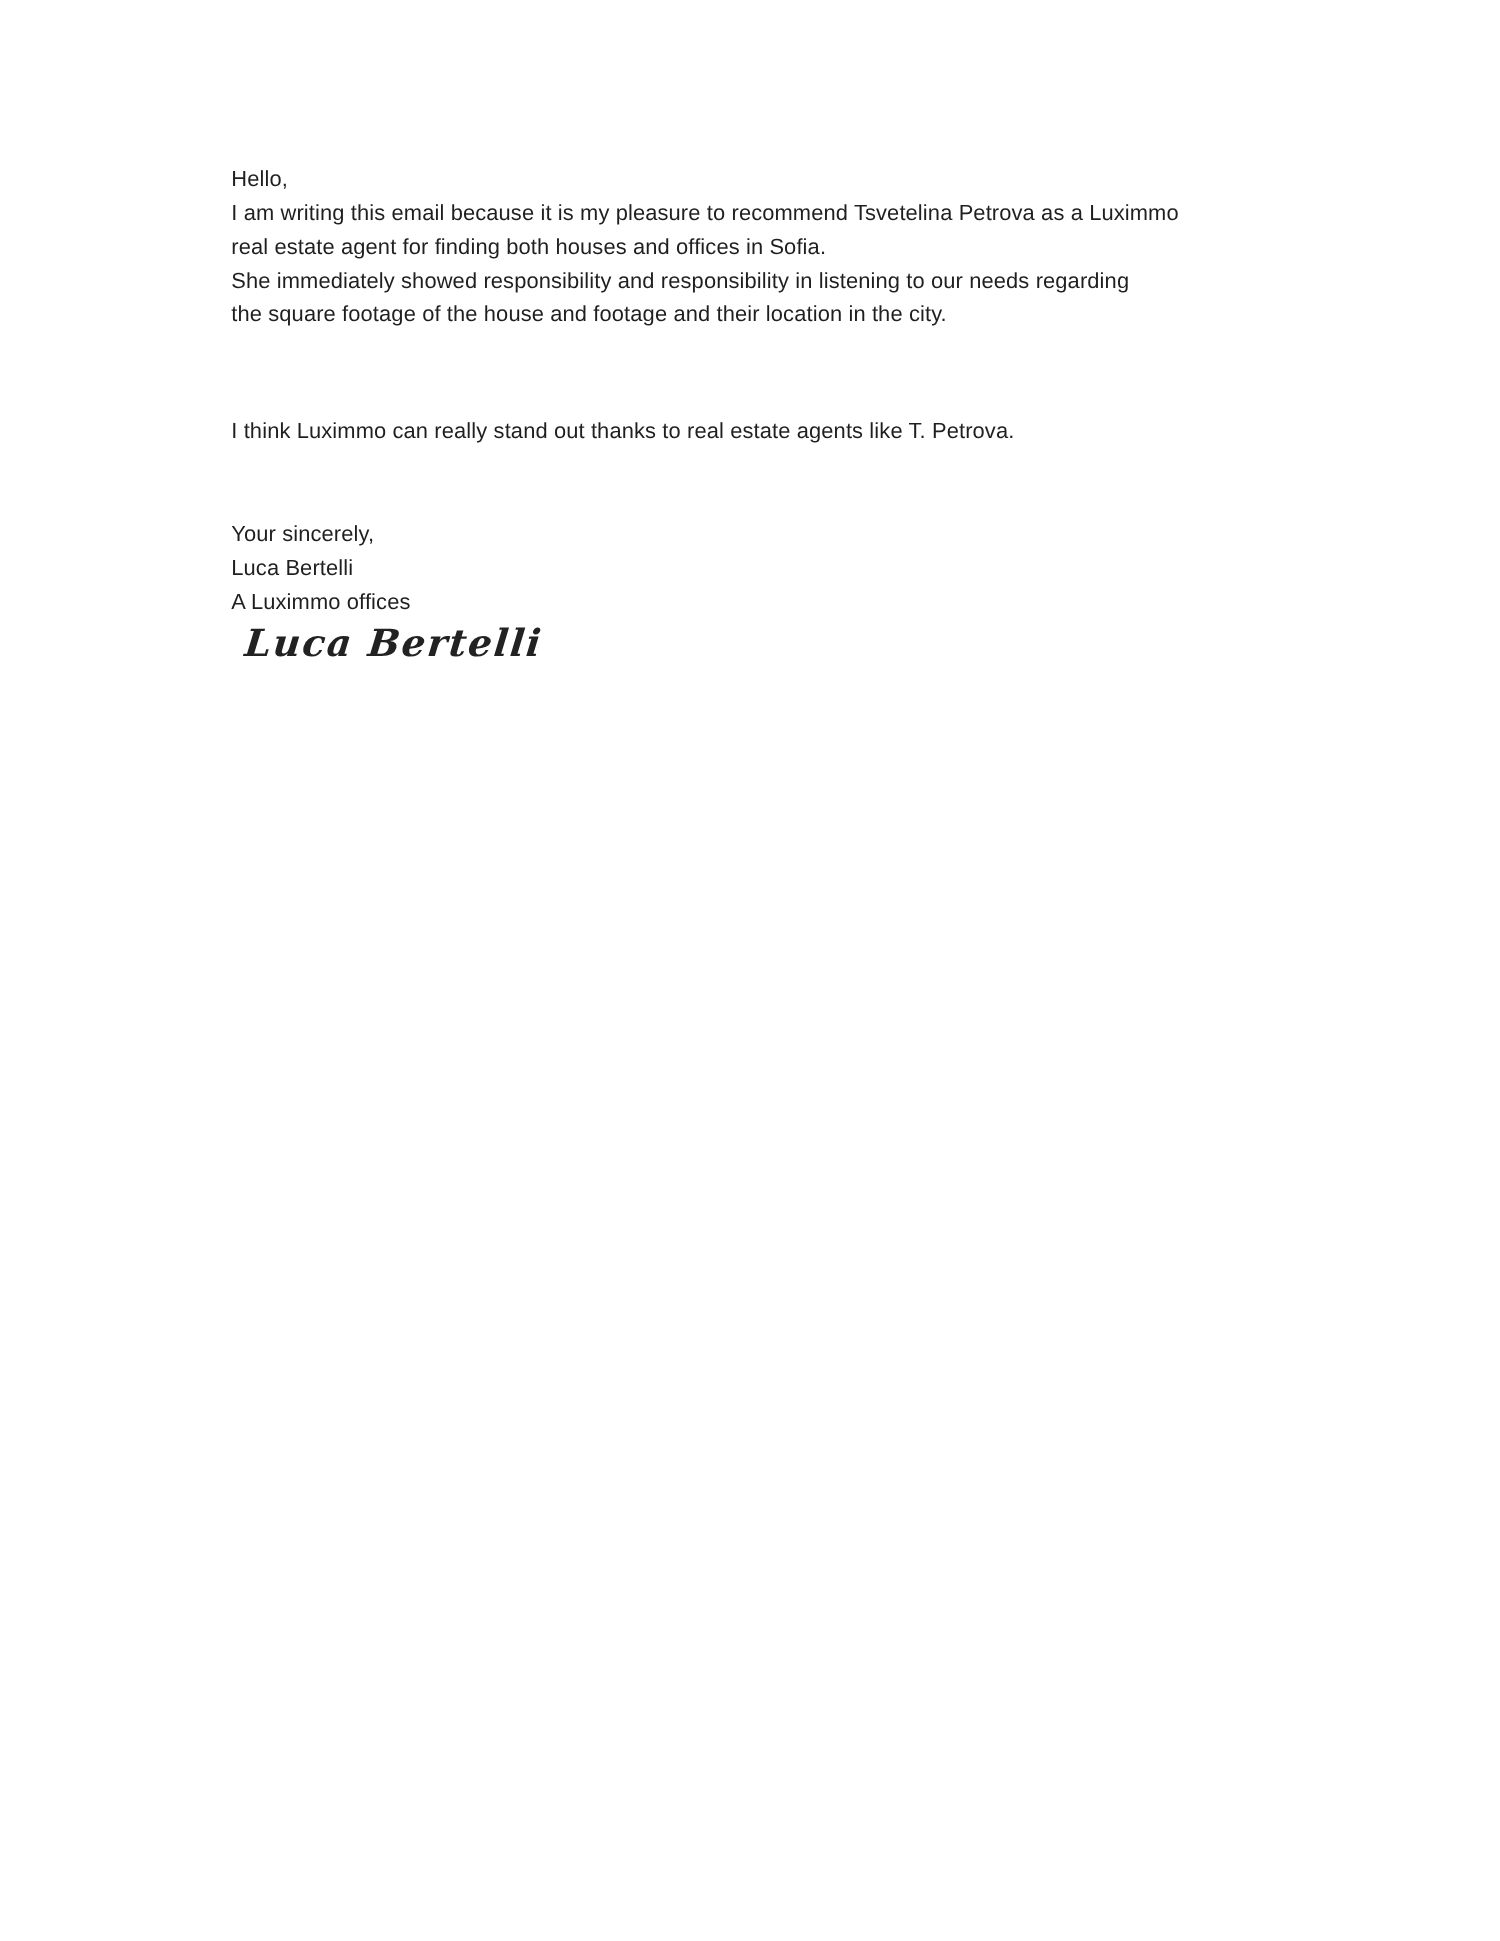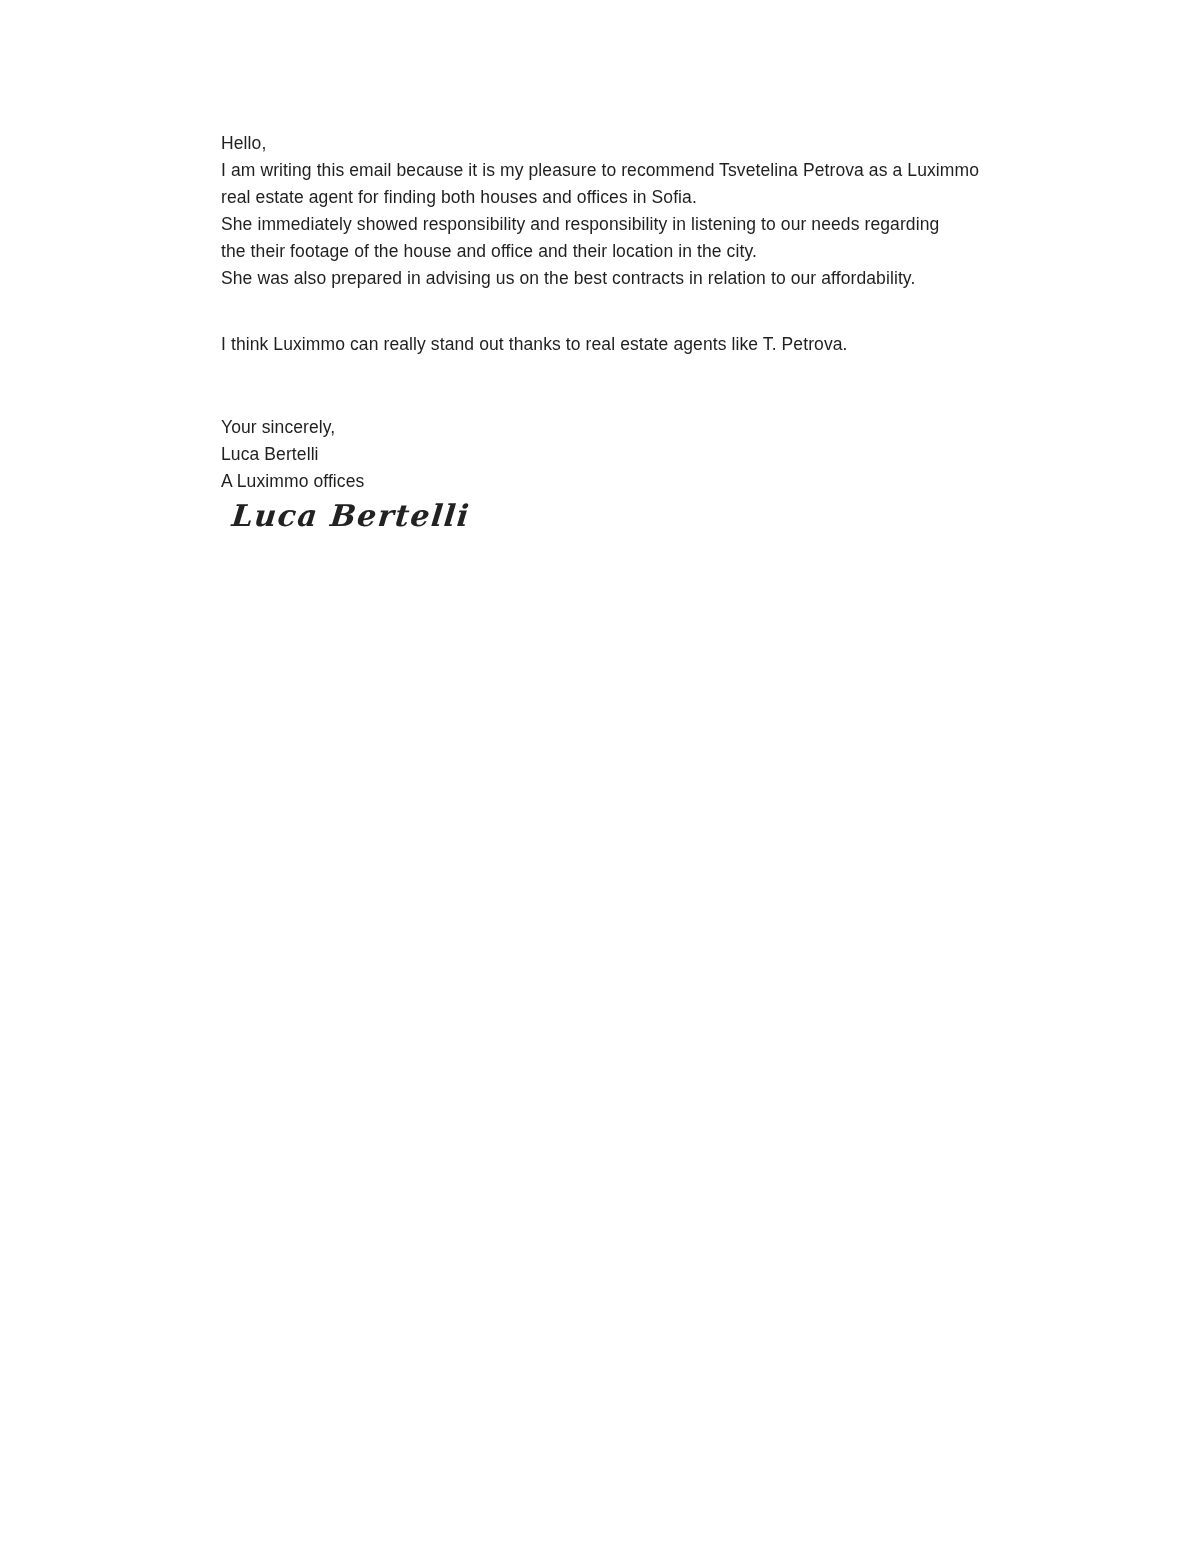--- a/index.html
+++ b/index.html
@@ -8,21 +8,20 @@
     background: #ffffff;
   }
   .page {
     position: relative;
     width: 1040px;
     height: 1553px;
     background: #ffffff;
     overflow: hidden;
     font-family: "Liberation Sans", sans-serif;
     color: #1f1f1f;
-    margin-left: 36px;
   }
   .letter-block {
     position: absolute;
     left: 185px;
     width: 860px;
     font-size: 17.5px;
     line-height: 27px;
     letter-spacing: 0.1px;
     white-space: nowrap;
   }
@@ -47,22 +46,21 @@
 </head>
 <body>
 
 <div class="page">
 
   <div class="letter-block block-opening">
     <div class="line">Hello,</div>
     <div class="line">I am writing this email because it is my pleasure to recommend Tsvetelina Petrova as a Luximmo</div>
     <div class="line">real estate agent for finding both houses and offices in Sofia.</div>
     <div class="line">She immediately showed responsibility and responsibility in listening to our needs regarding</div>
-    <div class="line">the their footage of the house and office and their location in the city.</div>
-    <div class="line">She was also prepared in advising us on the best contracts in relation to our affordability.</div>
+    <div class="line">the square footage of the house and footage and their location in the city.</div>
   </div>
 
   <div class="letter-block block-statement">
     <div class="line">I think Luximmo can really stand out thanks to real estate agents like T. Petrova.</div>
   </div>
 
   <div class="letter-block block-closing">
     <div class="line">Your sincerely,</div>
     <div class="line">Luca Bertelli</div>
     <div class="line">A Luximmo offices</div>

